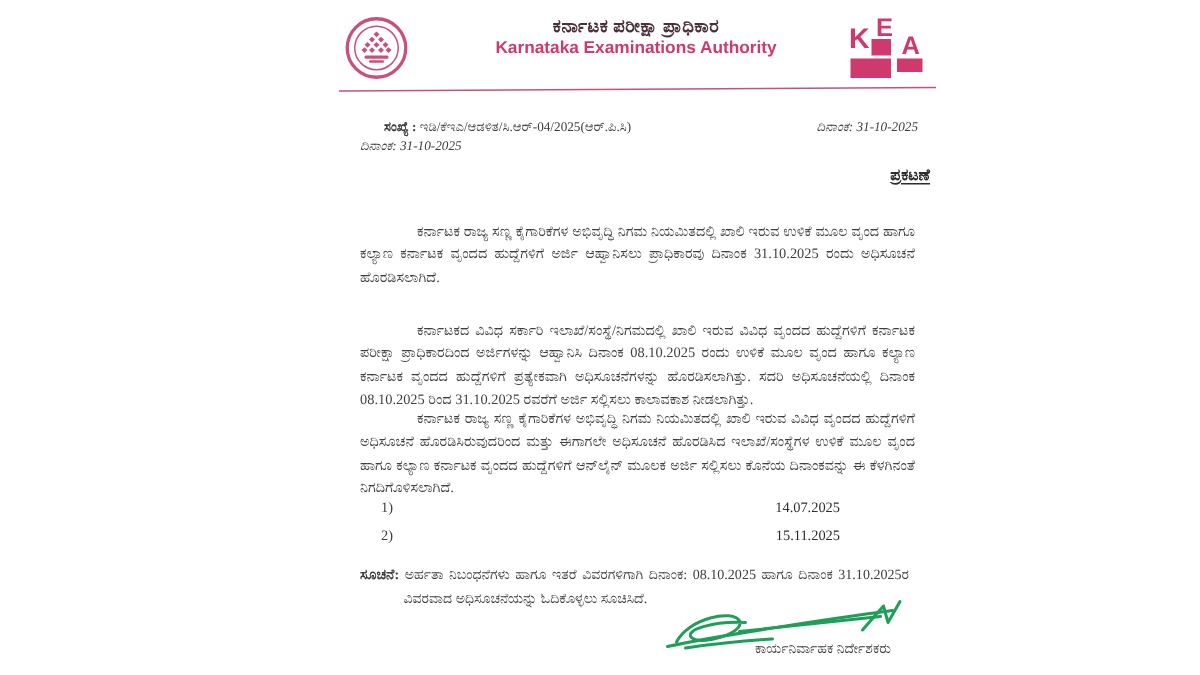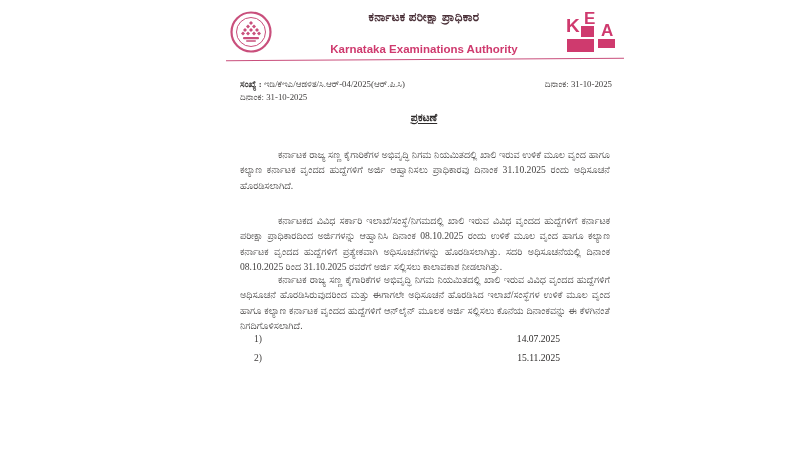--- a/index.html
+++ b/index.html
@@ -10,32 +10,32 @@
     position:relative;
   }
   .sheet{
     position:absolute;left:228px;top:0;width:392px;height:360px;
     background:#ffffff;
   }
   
   .hdr{position:absolute;left:0;top:6px;width:100%;height:46px;}
   .hdr-center{position:absolute;left:70px;right:70px;top:4px;text-align:center;}
   .hdr-kn{font-size:12px;font-weight:bold;color:#4a3038;letter-spacing:.3px;line-height:14px;}
-  .hdr-en{font-size:11.5px;font-weight:bold;color:#cf3a6e;font-family:"Liberation Sans","DejaVu Sans",sans-serif;line-height:14px;margin-top:18px;}
+  .hdr-en{font-size:11.5px;font-weight:bold;color:#cf3a6e;font-family:"Liberation Sans","DejaVu Sans",sans-serif;line-height:14px;margin-top:1px;}
   .seal{position:absolute;left:2px;top:5px;width:42px;height:42px;}
   .kealogo{position:absolute;right:2px;top:0px;width:54px;height:50px;}
   .rule{position:absolute;left:-2px;right:-4px;top:53px;height:0;border-top:1.6px solid #c94f7c;transform:rotate(-.35deg);}
   
   .refs{position:absolute;left:12px;right:8px;top:78px;font-size:8.8px;line-height:13px;}
   .ref-row{display:flex;justify-content:space-between;}
-  .ref-left{white-space:nowrap;}
+  .ref-left{white-space:nowrap;margin-left:16px;}
   .ref-label{font-weight:bold;}
-  .ref-right{white-space:nowrap;}
+  .ref-right{white-space:nowrap;font-style:italic;}
   
-  .heading{position:absolute;left:0;right:0;top:112px;text-align:center;
+  .heading{position:absolute;left:0;right:0;top:112px;text-align:right;
     font-size:10.5px;font-weight:bold;color:#2e2b2b;}
   .heading span{text-decoration:underline;text-underline-offset:2px;}
   
   .para{position:absolute;left:12px;right:10px;text-align:justify;
     font-size:9.6px;line-height:15.6px;text-indent:38px;color:#413f3e;}
   .p1{top:137px;}
   .p2{top:203px;}
   .p3{top:262px;}
   
   .deadlines{position:absolute;left:26px;top:333px;width:306px;font-size:9.6px;}
@@ -119,15 +119,31 @@
     <div class="dl-row">
       <span class="dl-num">1)</span>
       <span class="dl-date">14.07.2025</span>
     </div>
     <div class="dl-row">
       <span class="dl-num">2)</span>
       <span class="dl-date">15.11.2025</span>
     </div>
   </div>
 
+  <div class="note">
+    <span class="note-label">ಸೂಚನೆ:</span>
+    <span>ಅರ್ಹತಾ ನಿಬಂಧನೆಗಳು ಹಾಗೂ ಇತರೆ ವಿವರಗಳಿಗಾಗಿ ದಿನಾಂಕ: 08.10.2025 ಹಾಗೂ ದಿನಾಂಕ 31.10.2025ರ ವಿವರವಾದ ಅಧಿಸೂಚನೆಯನ್ನು ಓದಿಕೊಳ್ಳಲು ಸೂಚಿಸಿದೆ.</span>
+  </div>
 
+  <div class="sigblock">
+    <svg class="sig-svg" viewBox="0 0 175 38">
+      <g fill="none" stroke="#1f9e58" stroke-width="2" stroke-linecap="round" stroke-linejoin="round">
+        <path d="M14,30 C22,14 52,8 56,16 C60,24 30,33 24,27 C19,22 38,16 60,17"></path>
+        <path d="M8,33 C40,26 120,14 158,9"></path>
+        <path d="M56,23 L150,13"></path>
+        <path d="M138,22 L152,6 L155,17 L163,3"></path>
+        <path d="M20,34 C40,31 60,29 78,28"></path>
+      </g>
+    </svg>
+    <div class="sig-name">ಕಾರ್ಯನಿರ್ವಾಹಕ ನಿರ್ದೇಶಕರು</div>
+  </div>
 
 </div>
 
 </body></html>

